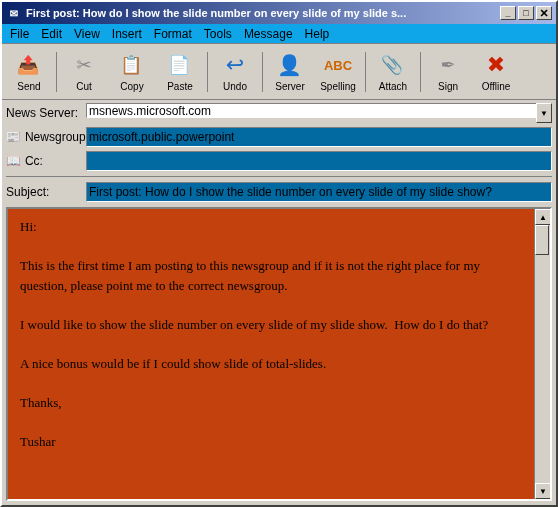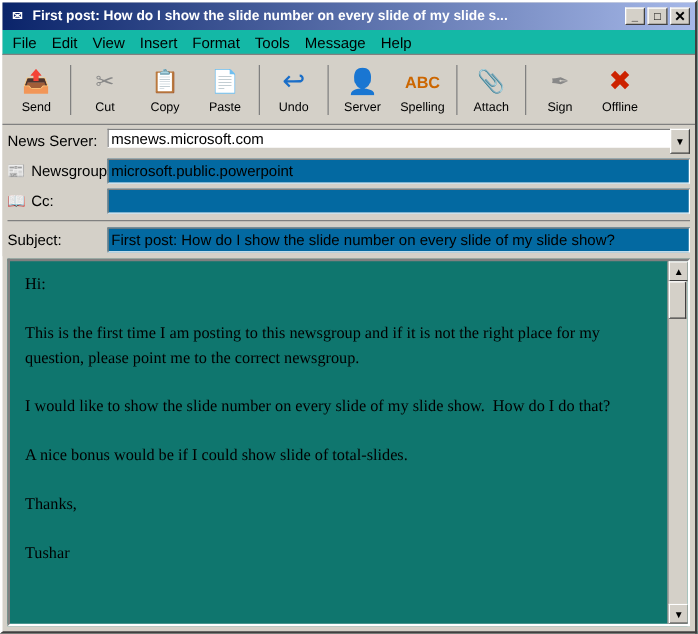--- a/index.html
+++ b/index.html
@@ -66,21 +66,21 @@
       color: black;
       font-size: 9px;
       display: flex;
       align-items: center;
       justify-content: center;
       cursor: pointer;
       font-weight: bold;
     }
 
     .menu-bar {
-      background: #14b8a6;
+      background: #0ea5e9;
       height: 20px;
       display: flex;
       align-items: center;
       padding: 0 2px;
       flex-shrink: 0;
       border-bottom: 1px solid #808080;
     }
 
     .menu-item {
       padding: 2px 6px;
@@ -215,21 +215,21 @@
     }
 
     .form-separator {
       height: 1px;
       background: #808080;
       margin: 2px 0;
     }
 
     .message-area {
       flex: 1;
-      background: #0f766e;
+      background: #c2410c;
       border: 2px solid;
       border-color: #808080 #ffffff #ffffff #808080;
       margin: 2px 4px 4px 4px;
       display: flex;
       overflow: hidden;
     }
 
     .message-content {
       flex: 1;
       padding: 8px 12px;

